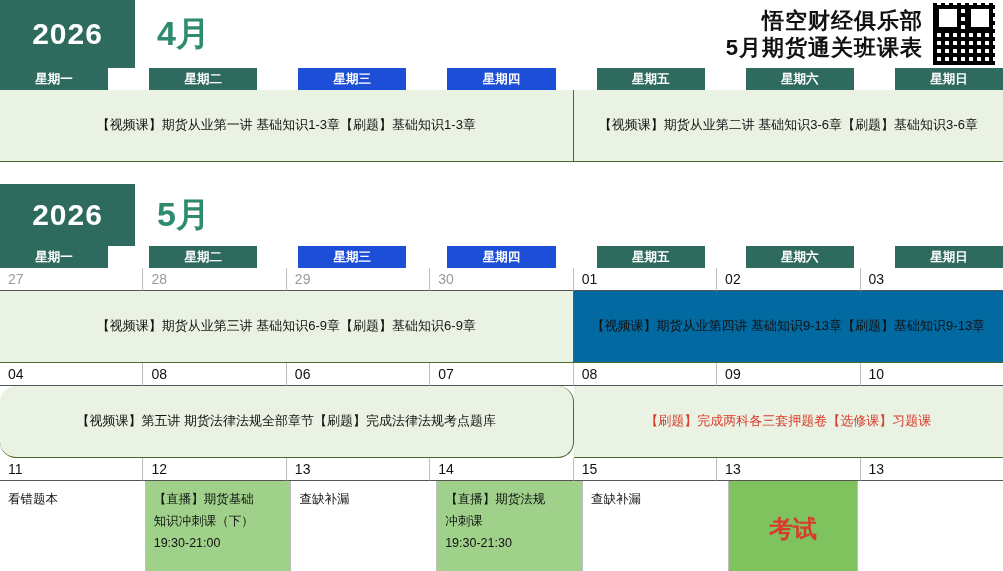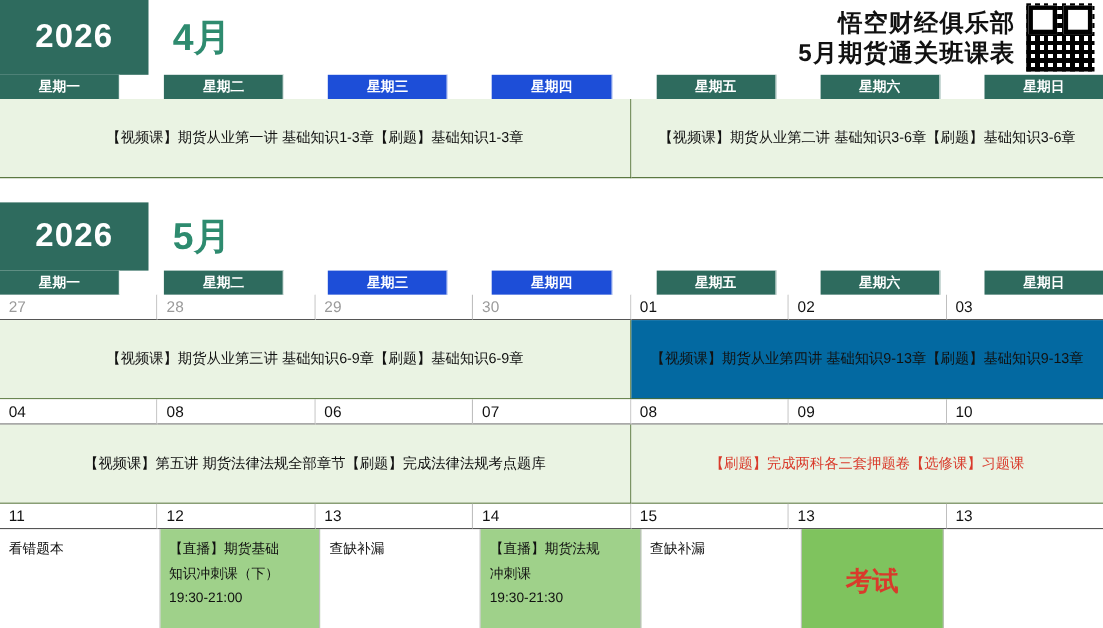--- a/index.html
+++ b/index.html
@@ -209,21 +209,21 @@
     <div class="date-cell">04</div>
     <div class="date-cell">08</div>
     <div class="date-cell">06</div>
     <div class="date-cell">07</div>
     <div class="date-cell">08</div>
     <div class="date-cell">09</div>
     <div class="date-cell">10</div>
   </div>
 
   <div class="content-row" style="height:72px;">
-    <div class="content-block bg-lightgreen" style="flex:4;">
+    <div class="content-block bg-lightgreen" style="flex:4;border-radius:16px;">
       <div>【视频课】第五讲 期货法律法规全部章节</div>
       <div>【刷题】完成法律法规考点题库</div>
     </div>
     <div class="content-block bg-lightgreen red" style="flex:3;">
       <div>【刷题】完成两科各三套押题卷</div>
       <div>【选修课】习题课</div>
     </div>
   </div>
 
   <div class="date-row">

